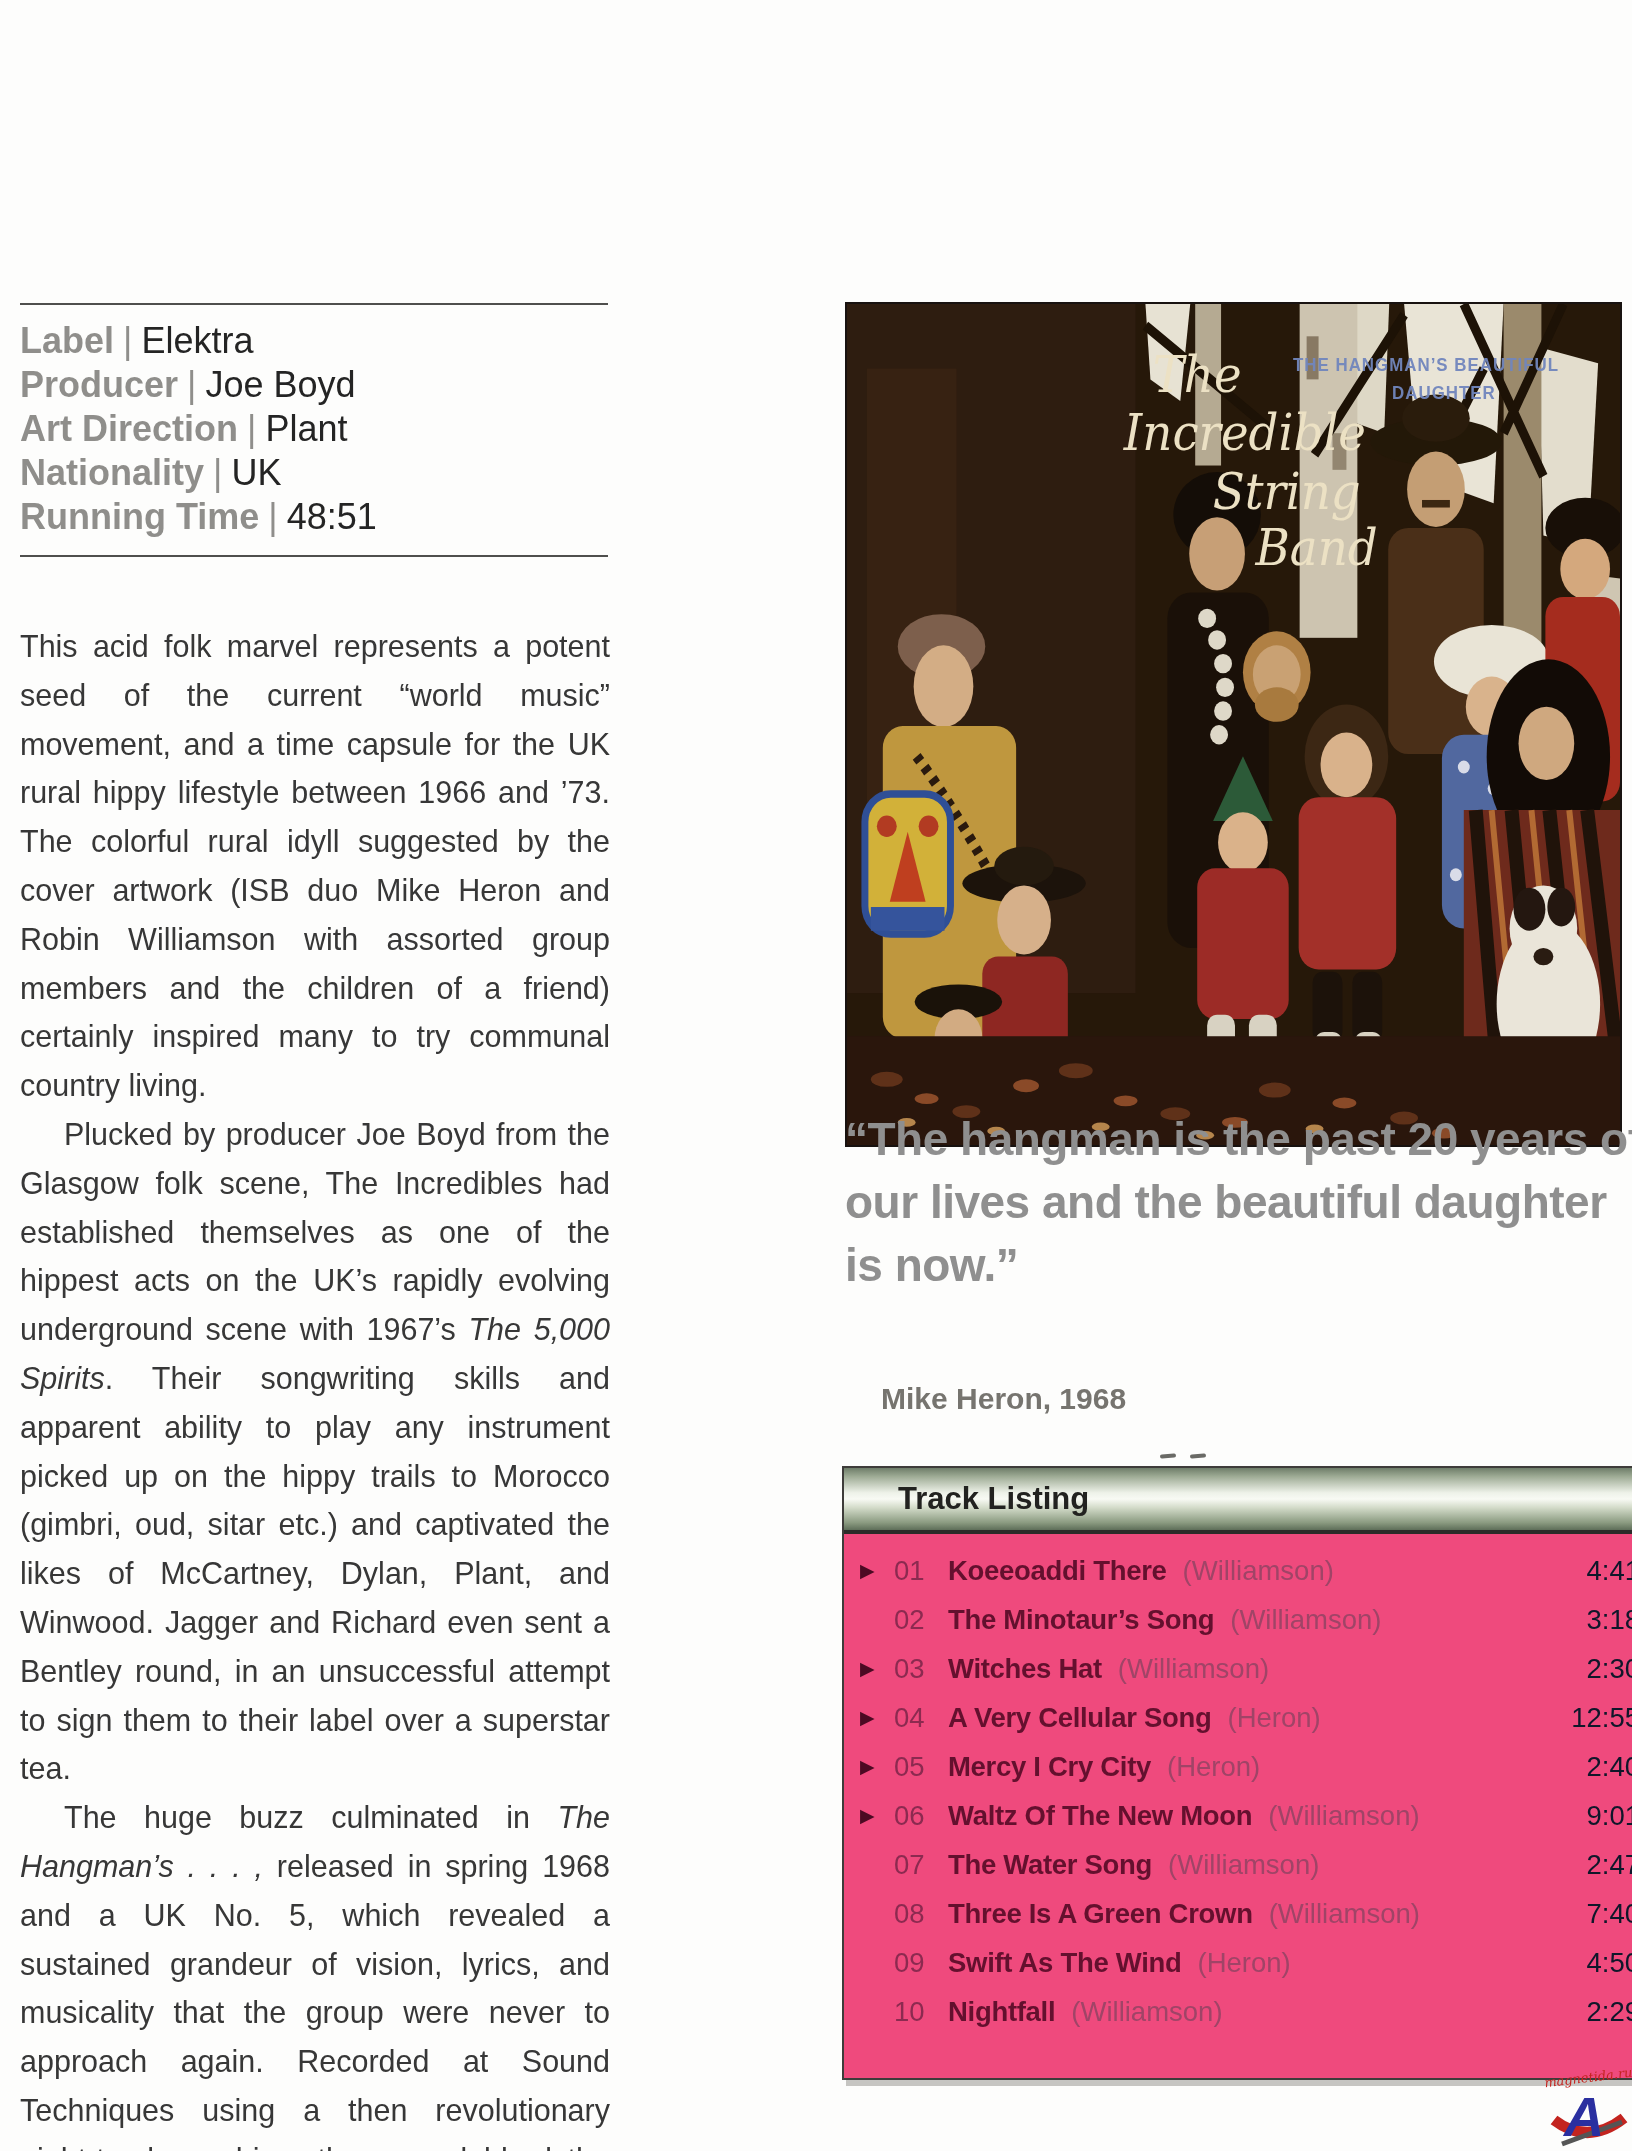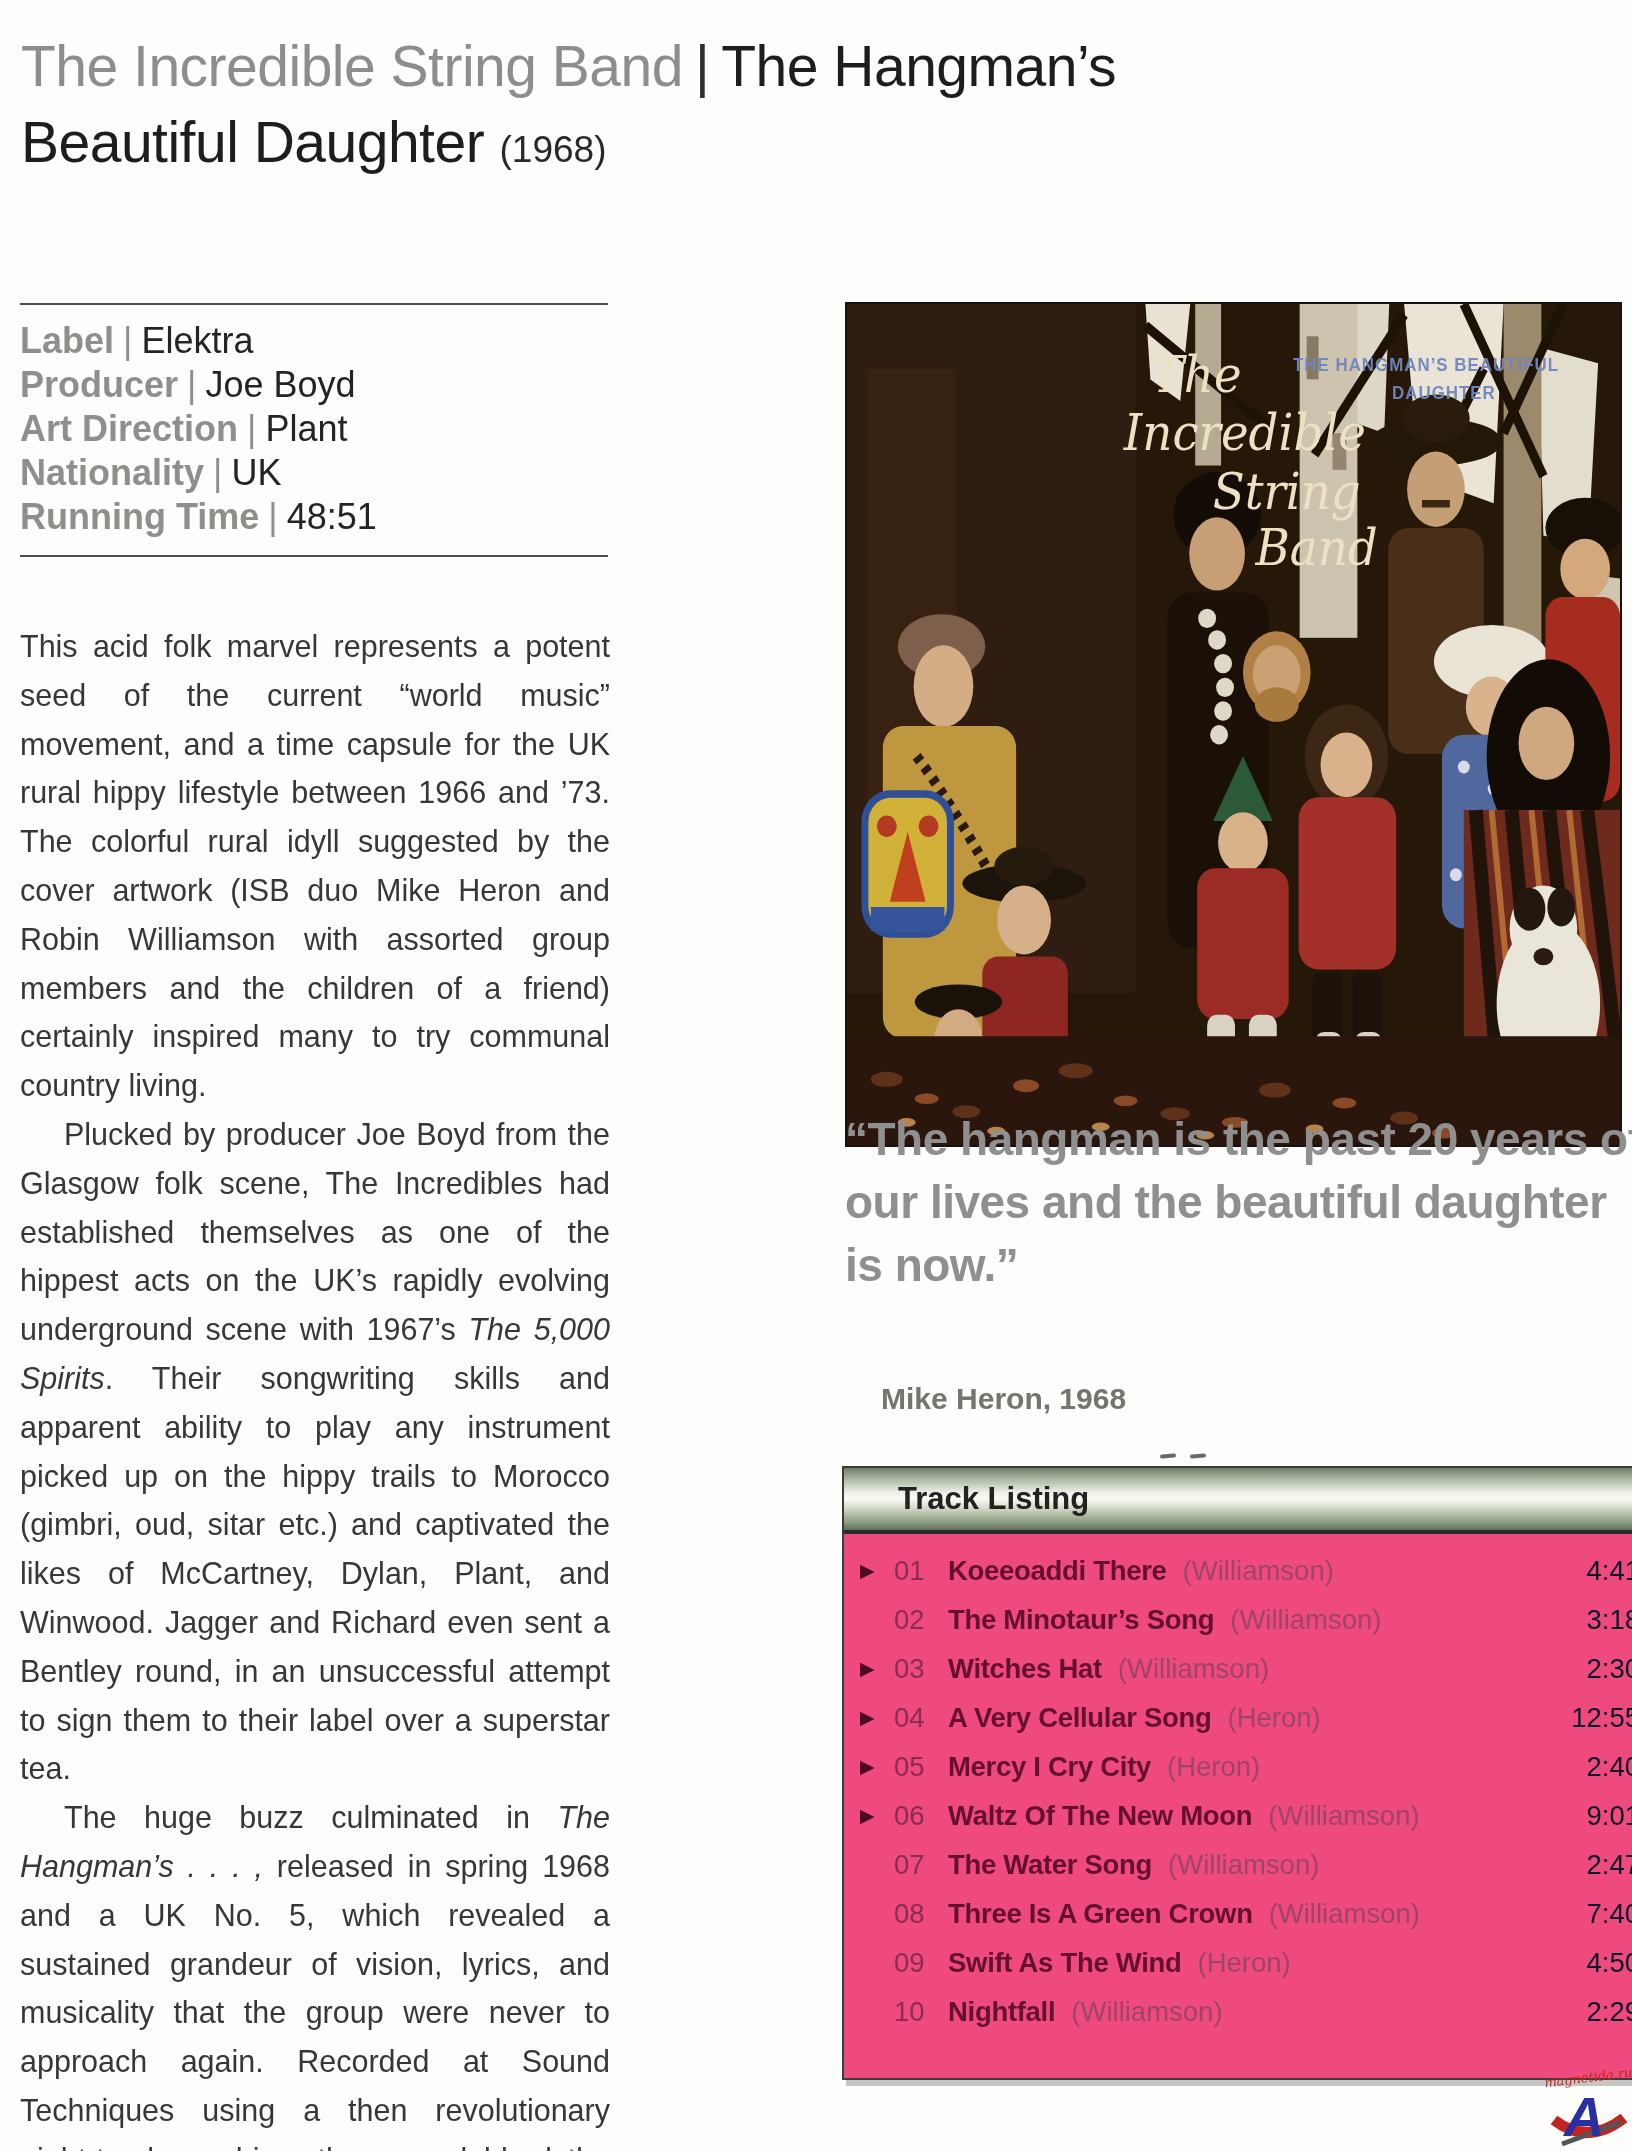--- a/index.html
+++ b/index.html
@@ -62,25 +62,20 @@
   .watermark{position:absolute;left:1544px;top:2070px;width:88px;height:81px;}
   .wm-text{font-family:"DejaVu Serif", serif;font-style:italic;font-size:13px;
     color:#c42420;transform:rotate(-7deg);white-space:nowrap;}
   .wm-logo{position:absolute;left:2px;top:12px;width:84px;height:66px;}
 </style>
 </head>
 <body>
 
 <div class="page">
 
-  <div class="title-block">
-    <span class="title-artist">The Incredible String Band</span><span class="title-divider">|</span><span class="title-album">The Hangman’s</span><br>
-    <span class="title-album">Beautiful Daughter</span>
-    <span class="title-year">(1968)</span>
-  </div>
 
   <div class="info-block" id="info-rows">
       <div class="info-row"><span class="info-label">Label</span><span class="info-sep">|</span><span class="info-value">Elektra</span></div>
       <div class="info-row"><span class="info-label">Producer</span><span class="info-sep">|</span><span class="info-value">Joe Boyd</span></div>
       <div class="info-row"><span class="info-label">Art Direction</span><span class="info-sep">|</span><span class="info-value">Plant</span></div>
       <div class="info-row"><span class="info-label">Nationality</span><span class="info-sep">|</span><span class="info-value">UK</span></div>
       <div class="info-row"><span class="info-label">Running Time</span><span class="info-sep">|</span><span class="info-value">48:51</span></div>
     </div>
 
   <div class="review" id="review">

